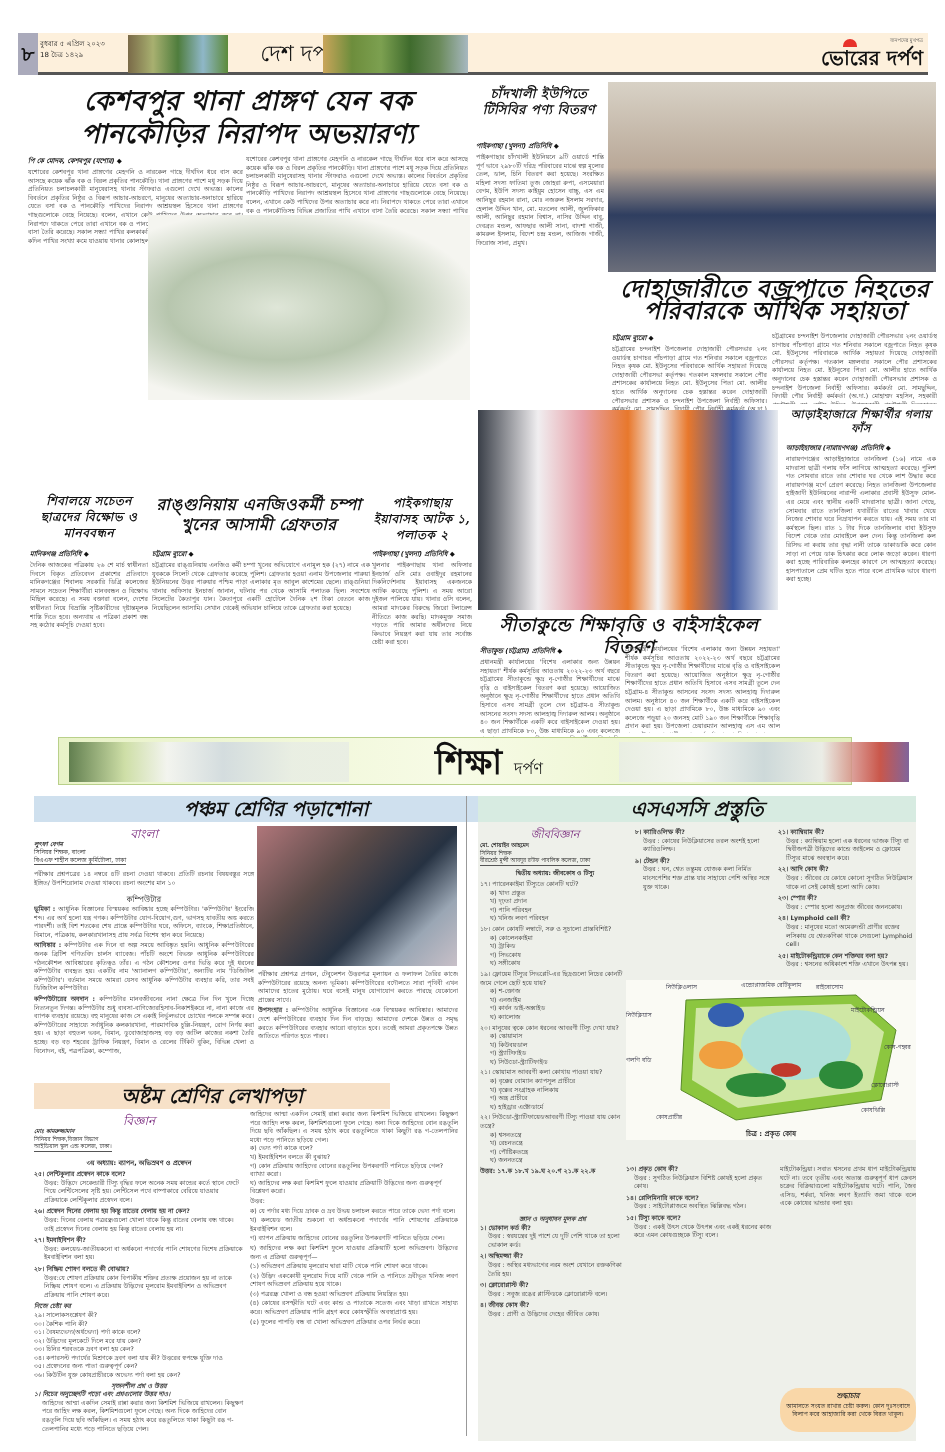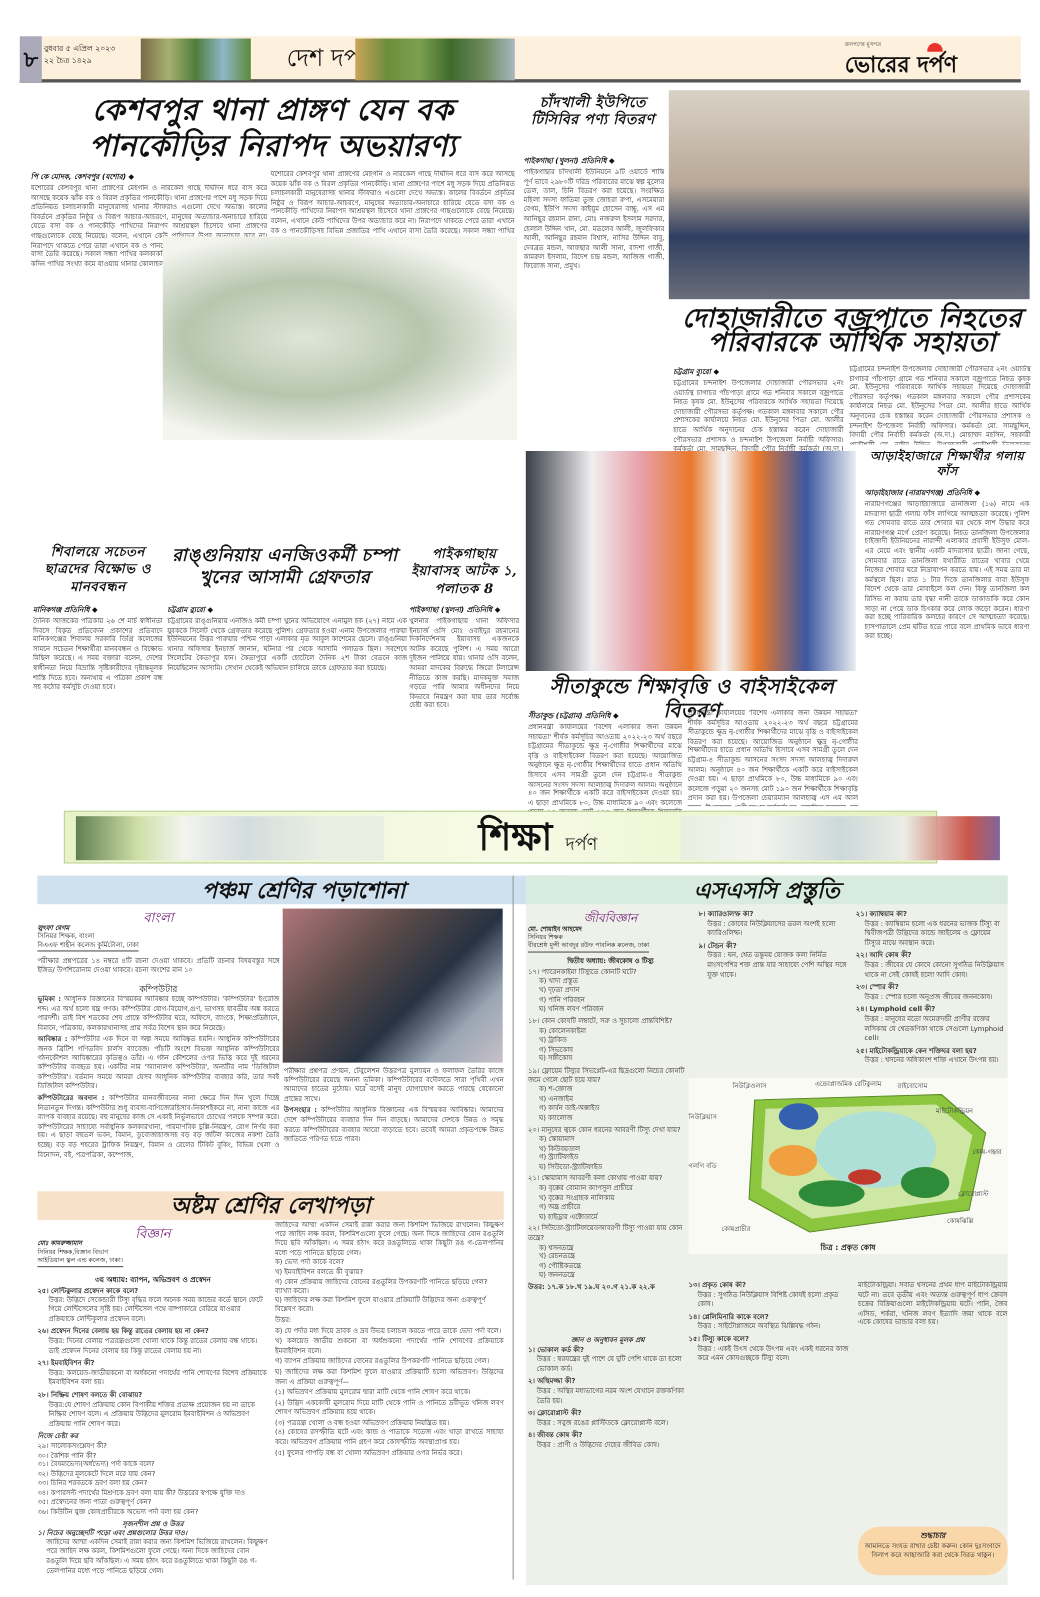--- a/index.html
+++ b/index.html
@@ -10,21 +10,21 @@
   .byline { font-size: 6.6px; font-weight: bold; font-style: italic; color: #111; margin-bottom: 1px; }
   .head-xl { font-family: "DejaVu Serif", serif; font-style: italic; font-weight: bold; color: #111; text-align: center; letter-spacing: 0.5px; }
   .photo { position: absolute; overflow: hidden; }
   .rule { position: absolute; background: #999; }
 
   
   #masthead { left: 18px; top: 33px; width: 910px; height: 42px; background: #fdf0dc; border-bottom: 3px solid #555; }
   #page-num { left: 0; top: 0; width: 20px; height: 42px; background: #aab; color: #111; font-weight: bold; font-size: 20px; text-align: center; line-height: 42px; }
   #date-block { left: 22px; top: 6px; font-size: 7px; line-height: 11px; color: #222; }
   #section-title { left: 215px; top: 0; width: 100px; height: 42px; font-family: "DejaVu Serif", serif; font-size: 22px; line-height: 42px; text-align: center; color: #111; }
-  #brand { left: 750px; top: 4px; width: 155px; height: 38px; text-align: left; }
+  #brand { left: 750px; top: 4px; width: 155px; height: 38px; text-align: right; }
   #brand .tag { font-size: 5px; color: #444; }
   #brand .logo { font-family: "DejaVu Serif", serif; font-weight: bold; font-size: 20px; color: #111; line-height: 26px; }
   #brand .sun { position: absolute; left: 75px; top: 2px; width: 14px; height: 8px; border-radius: 14px 14px 0 0; background: #e8322b; }
   .mast-img { position: absolute; top: 2px; height: 38px; }
 
   
   #shiksha-banner { left: 58px; top: 737px; width: 794px; height: 48px; background: linear-gradient(90deg,#e8f2c8,#f7fbe6 50%,#e4f0c0); border: 1px solid #b9d08a; }
   #shiksha-title { left: 320px; top: 2px; width: 220px; font-family: "DejaVu Serif", serif; font-size: 34px; font-weight: bold; color: #111; text-align: center; line-height: 44px; }
   #shiksha-title small { font-size: 16px; font-weight: normal; }
 
@@ -33,21 +33,21 @@
   .qitem { font-size: 6.2px; line-height: 8.6px; color: #333; }
   .cell-label { position: absolute; font-size: 6px; color: #334; }
 </style>
 </head>
 <body>
 
 <div id="masthead" class="abs">
   <div id="page-num" class="abs">৮</div>
   <div id="date-block" class="abs">
     <div>বুধবার ৫ এপ্রিল ২০২৩</div>
-    <div>২২ চৈত্র ১৪২৯</div>
+    <div>18 চৈত্র ১৪২৯</div>
   </div>
   <div class="mast-img" style="left:110px;width:100px;background:linear-gradient(90deg,#7a6a48,#a8b070,#4f7d3d,#8fb7c8,#5c8a3a);"></div>
   <div id="section-title" class="abs" style="left:215px;width:135px;">দেশ দর্পণ</div>
   <div class="mast-img" style="left:305px;width:145px;background:linear-gradient(90deg,#c9a55a,#6d8d3c,#7ca050,#3f6b2d,#6a8a5a,#a7b8c0);"></div>
   <div id="brand" class="abs">
     <div class="sun"></div>
     <div class="tag">জনপদের মুখপত্র</div>
     <div class="logo">ভোরের দর্পণ</div>
   </div>
 </div>
@@ -84,21 +84,21 @@
 <div class="abs head-xl" style="left:30px;top:493px;width:118px;font-size:12px;line-height:16px;">শিবালয়ে সচেতন ছাত্রদের বিক্ষোভ ও মানববন্ধন</div>
 <div class="abs" style="left:30px;top:548px;width:118px;">
   <div class="byline">মানিকগঞ্জ প্রতিনিধি ◆</div>
   <div class="body-text" style="height:178px;overflow:hidden;">দৈনিক আজকের পত্রিকায় ২৬ শে মার্চ স্বাধীনতা দিবসে বিকৃত প্রতিবেদন প্রকাশের প্রতিবাদে মানিকগঞ্জের শিবালয় সরকারি ডিগ্রি কলেজের সামনে সচেতন শিক্ষার্থীরা মানববন্ধন ও বিক্ষোভ মিছিল করেছে। এ সময় বক্তারা বলেন, দেশের স্বাধীনতা নিয়ে বিভ্রান্তি সৃষ্টিকারীদের দৃষ্টান্তমূলক শাস্তি দিতে হবে। অন্যথায় এ পত্রিকা প্রকাশ বন্ধ সহ কঠোর কর্মসূচি দেওয়া হবে।</div>
 </div>
 <div class="abs head-xl" style="left:150px;top:495px;width:218px;font-size:16px;line-height:20px;">রাঙ্গুনিয়ায় এনজিওকর্মী চম্পা খুনের আসামী গ্রেফতার</div>
 <div class="abs" style="left:152px;top:548px;width:218px;">
   <div class="byline">চট্টগ্রাম ব্যুরো ◆</div>
   <div class="body-text" style="height:178px;overflow:hidden;">চট্টগ্রামের রাঙ্গুনিয়ায় এনজিও কর্মী চম্পা খুনের অভিযোগে এনামুল হক (২৭) নামে এক যুবককে সিলেট থেকে গ্রেফতার করেছে পুলিশ। গ্রেফতার হওয়া এনাম উপজেলার পারুয়া ইউনিয়নের উত্তর পারুয়ার পশ্চিম পাড়া এলাকার মৃত আবুল কাশেমের ছেলে। রাঙ্গুনিয়া থানার অফিসার ইনচার্জ জানান, ঘটনার পর থেকে আসামি পলাতক ছিল। সবশেষে সিলেটের কৈতাপুর যান। কৈতাপুরে একটি হোটেলে দৈনিক ২শ টাকা বেতনে কাজ নিয়েছিলেন আসামি। সেখান থেকেই অভিযান চালিয়ে তাকে গ্রেফতার করা হয়েছে।</div>
 </div>
-<div class="abs head-xl" style="left:372px;top:495px;width:100px;font-size:12px;line-height:16px;">পাইকগাছায় ইয়াবাসহ আটক ১, পলাতক 8</div>
+<div class="abs head-xl" style="left:372px;top:495px;width:100px;font-size:12px;line-height:16px;">পাইকগাছায় ইয়াবাসহ আটক ১, পলাতক ২</div>
 <div class="abs" style="left:372px;top:548px;width:100px;">
   <div class="byline">পাইকগাছা (খুলনা) প্রতিনিধি ◆</div>
   <div class="body-text" style="height:178px;overflow:hidden;">খুলনার পাইকগাছায় থানা অফিসার ইনচার্জ ওসি মোঃ ওবাইদুর রহমানের দিকনির্দেশনায় ইয়াবাসহ একজনকে আটক করেছে পুলিশ। এ সময় আরো দুইজন পালিয়ে যায়। থানার ওসি বলেন, আমরা মাদকের বিরুদ্ধে জিরো টলারেন্স নীতিতে কাজ করছি। মাদকমুক্ত সমাজ গড়তে পারি আমার অধীনদের নিয়ে কিভাবে নিয়ন্ত্রণ করা যায় তার সর্বোচ্চ চেষ্টা করা হবে।</div>
 </div>
 
 <div class="abs head-xl" style="left:478px;top:614px;width:302px;font-size:18px;line-height:22px;">সীতাকুন্ডে শিক্ষাবৃত্তি ও বাইসাইকেল বিতরণ</div>
 <div class="abs" style="left:480px;top:645px;width:140px;">
   <div class="byline">সীতাকুন্ড (চট্টগ্রাম) প্রতিনিধি ◆</div>
   <div class="body-text" style="height:80px;overflow:hidden;">প্রধানমন্ত্রী কার্যালয়ের 'বিশেষ এলাকার জন্য উন্নয়ন সহায়তা' শীর্ষক কর্মসূচির আওতায় ২০২২-২৩ অর্থ বছরে চট্টগ্রামের সীতাকুন্ডে ক্ষুদ্র নৃ-গোষ্ঠীর শিক্ষার্থীদের মাঝে বৃত্তি ও বাইসাইকেল বিতরণ করা হয়েছে। আয়োজিত অনুষ্ঠানে ক্ষুদ্র নৃ-গোষ্ঠীর শিক্ষার্থীদের হাতে প্রধান অতিথি হিসাবে এসব সামগ্রী তুলে দেন চট্টগ্রাম-৪ সীতাকুন্ড আসনের সংসদ সদস্য আলহাজ্ব দিদারুল আলম। অনুষ্ঠানে ৪০ জন শিক্ষার্থীকে একটি করে বাইসাইকেল দেওয়া হয়। এ ছাড়া প্রাথমিকে ৮০, উচ্চ মাধ্যমিকে ৯০ এবং কলেজে পড়ুয়া ২০ জনসহ মোট ১৯০ জন শিক্ষার্থীকে শিক্ষাবৃত্তি প্রদান করা হয়। উপজেলা চেয়ারম্যান আলহাজ্ব এস এম আল মামুন, উপজেলা প্রাণী সম্পদ কর্মকর্তা ডা. তাহমিনা আক্তার, যুব উন্নয়ন কর্মকর্তা মোঃ শাহ আলমসহ বিভিন্ন কর্মকর্তাবৃন্দ।</div>
 </div>
@@ -126,21 +126,21 @@
 <div id="class5-paras" class="abs" style="left:34px;top:905px;width:220px;height:160px;overflow:hidden;">
     <div class="body-text" style="margin-bottom: 2px;"><b>ভূমিকা : </b><span>আধুনিক বিজ্ঞানের বিস্ময়কর আবিষ্কার হচ্ছে কম্পিউটার। 'কম্পিউটার' ইংরেজি শব্দ। এর অর্থ হলো যন্ত্র গণক। কম্পিউটার যোগ-বিয়োগ,গুণ, ভাগসহ যাবতীয় অঙ্ক করতে পারদর্শী। তাই বিশ শতকের শেষ প্রান্তে কম্পিউটার ঘরে, অফিসে, ব্যাংকে, শিক্ষাপ্রতিষ্ঠানে, বিমানে, পত্রিকায়, কলকারখানাসহ প্রায় সর্বত্র বিশেষ স্থান করে নিয়েছে।</span></div>
     <div class="body-text" style="margin-bottom: 2px;"><b>আবিষ্কার : </b><span>কম্পিউটার এক দিনে বা অল্প সময়ে আবিষ্কৃত হয়নি। আধুনিক কম্পিউটারের জনক ব্রিটিশ গণিতবিদ চার্লস ব্যাবেজ। পাঁচটি অংশে বিভক্ত আধুনিক কম্পিউটারের গঠনকৌশল আবিষ্কারের কৃতিত্বও তাঁর। এ গঠন কৌশলের ওপর ভিত্তি করে দুই ধরনের কম্পিউটার ব্যবহৃত হয়। একটির নাম 'অ্যানালগ কম্পিউটার', অন্যটির নাম 'ডিজিটাল কম্পিউটার'। বর্তমান সময়ে আমরা যেসব আধুনিক কম্পিউটার ব্যবহার করি, তার সবই ডিজিটাল কম্পিউটার।</span></div>
     <div class="body-text" style="margin-bottom: 2px;"><b>কম্পিউটারের অবদান : </b><span>কম্পিউটার মানবজীবনের নানা ক্ষেত্রে দিন দিন খুলে দিচ্ছে নিত্যনতুন দিগন্ত। কম্পিউটার শুধু ব্যবসা-বাণিজ্যেরহিসাব-নিকাশইকরে না, নানা কাজে এর ব্যাপক ব্যবহার রয়েছে। বহু মানুষের কাজ সে একাই নির্ভুলভাবে চোখের পলকে সম্পন্ন করে। কম্পিউটারের সাহায্যে সর্বাধুনিক কলকারখানা, পারমাণবিক চুল্লি-নিয়ন্ত্রণ, রোগ নির্ণয় করা হয়। এ ছাড়া বহুতল ভবন, বিমান, ডুবোজাহাজসহ বড় বড় জটিল কাজের নকশা তৈরি হচ্ছে। বড় বড় শহরের ট্রাফিক নিয়ন্ত্রণ, বিমান ও রেলের টিকিট বুকিং, বিভিন্ন খেলা ও বিনোদন, বই, পত্রপত্রিকা, কম্পোজ,</span></div>
   </div>
 <div id="class5-paras2" class="abs" style="left:258px;top:970px;width:200px;height:100px;overflow:hidden;">
     <div class="body-text" style="margin-bottom: 2px;"><span>পরীক্ষার প্রশ্নপত্র প্রণয়ন, টেবুলেশন উত্তরপত্র মূল্যায়ন ও ফলাফল তৈরির কাজে কম্পিউটারের রয়েছে অনন্য ভূমিকা। কম্পিউটারের বদৌলতে সারা পৃথিবী এখন আমাদের হাতের মুঠোয়। ঘরে বসেই মানুষ যোগাযোগ করতে পারছে যেকোনো প্রান্তের সাথে।</span></div>
     <div class="body-text" style="margin-bottom: 2px;"><b>উপসংহার : </b><span>কম্পিউটার আধুনিক বিজ্ঞানের এক বিস্ময়কর আবিষ্কার। আমাদের দেশে কম্পিউটারের ব্যবহার দিন দিন বাড়ছে। আমাদের দেশকে উন্নত ও সমৃদ্ধ করতে কম্পিউটারের ব্যবহার আরো বাড়াতে হবে। তবেই আমরা প্রকৃতপক্ষে উন্নত জাতিতে পরিণত হতে পারব।</span></div>
   </div>
 
-<div class="sec-bar" style="left:34px;top:1083px;width:424px;background:#f7e1c8;">অষ্টম শ্রেণির লেখাপড়া</div>
+<div class="sec-bar" style="left:34px;top:1083px;width:356px;background:#f7e1c8;">অষ্টম শ্রেণির লেখাপড়া</div>
 <div class="abs subhead" style="left:34px;top:1112px;width:210px;">বিজ্ঞান</div>
 <div class="abs" style="left:34px;top:1128px;width:210px;font-size:5.6px;line-height:7.5px;">
   <div style="font-weight:bold;font-style:italic;">মোঃ কামরুজ্জামান</div>
   <div>সিনিয়র শিক্ষক,বিজ্ঞান বিভাগ</div>
   <div style="border-bottom:1px solid #555;display:inline-block;">আইডিয়াল স্কুল এন্ড কলেজ, ঢাকা।</div>
 </div>
 <div class="abs" style="left:34px;top:1158px;width:210px;text-align:center;font-size:6.5px;font-weight:bold;">৩য় অধ্যায়: ব্যাপন, অভিস্রবণ ও প্রস্বেদন</div>
 <div id="class8-left" class="abs" style="left:34px;top:1170px;width:210px;height:270px;overflow:hidden;">
     <div class="qitem" style="margin-bottom: 3px;">
       <div style="font-weight: bold;">২৫। লেন্টিকুলার প্রস্বেদন কাকে বলে?</div>

